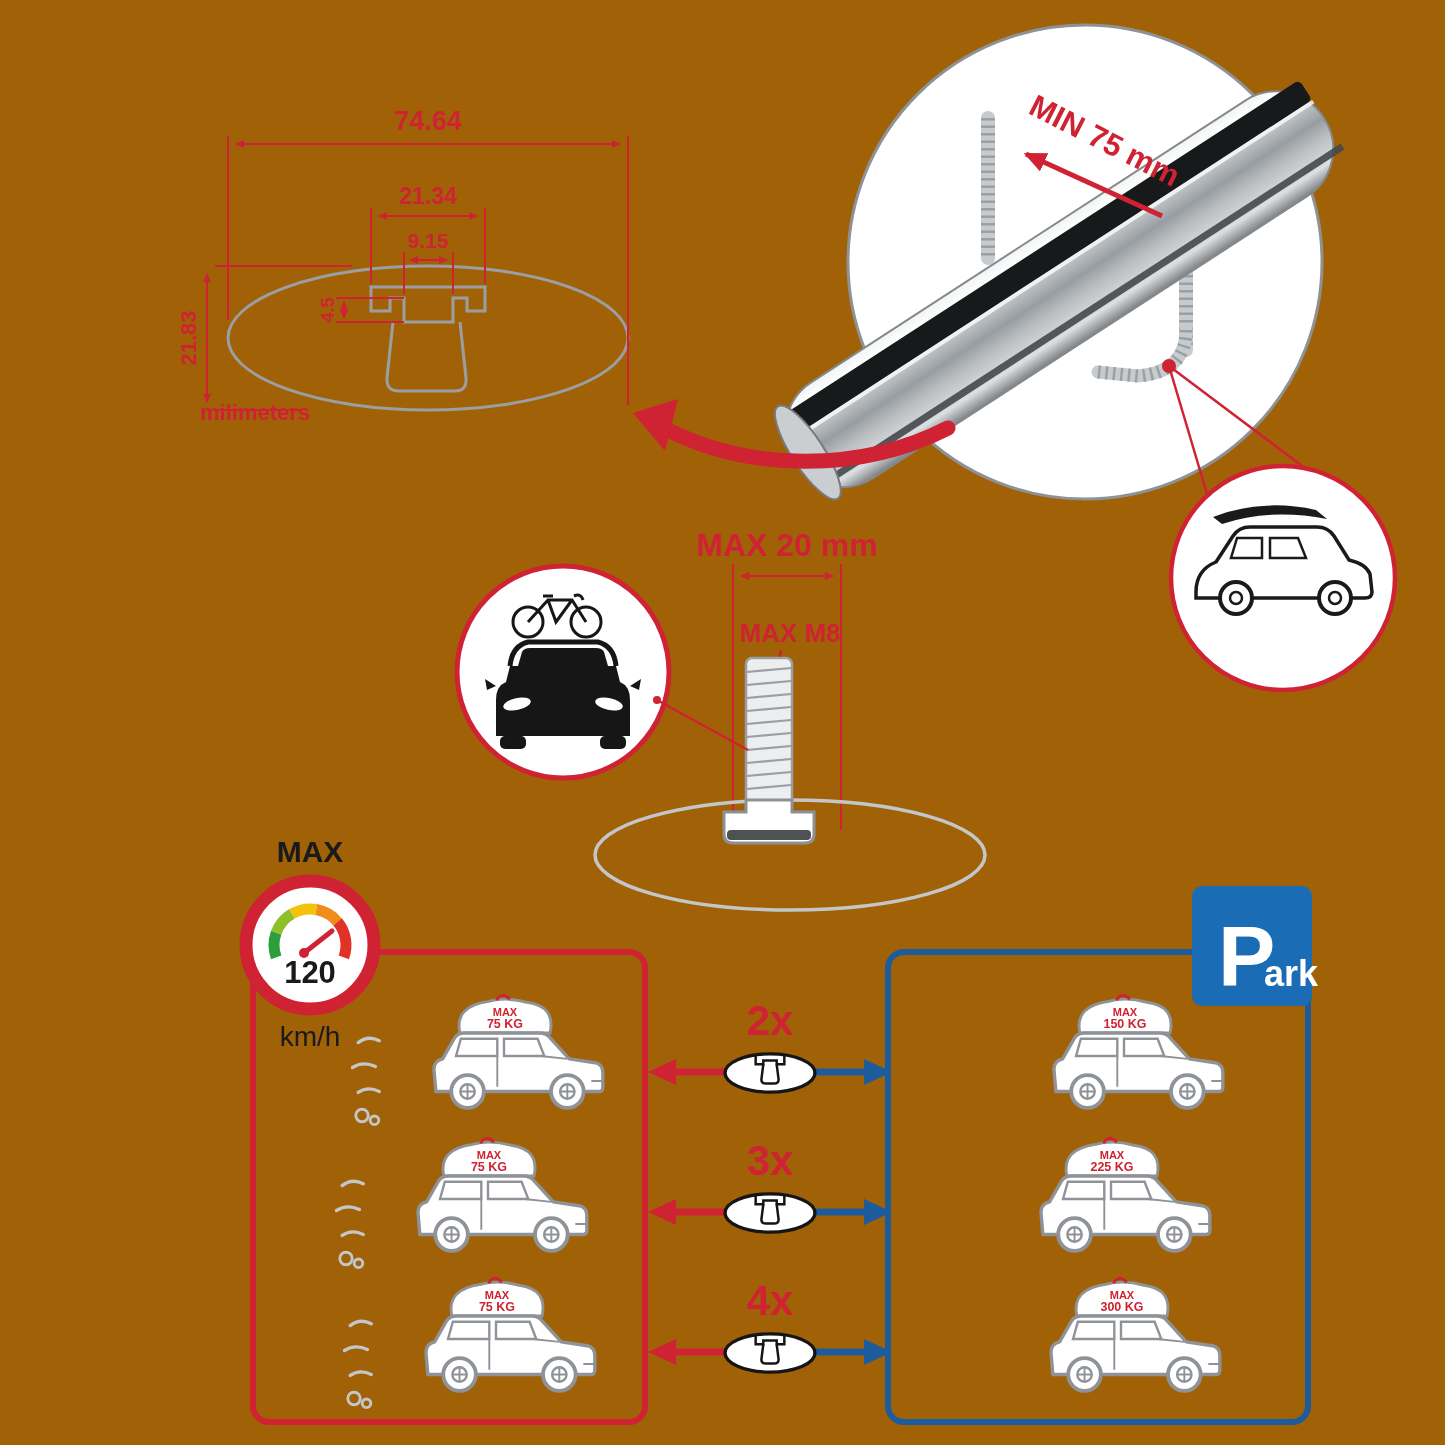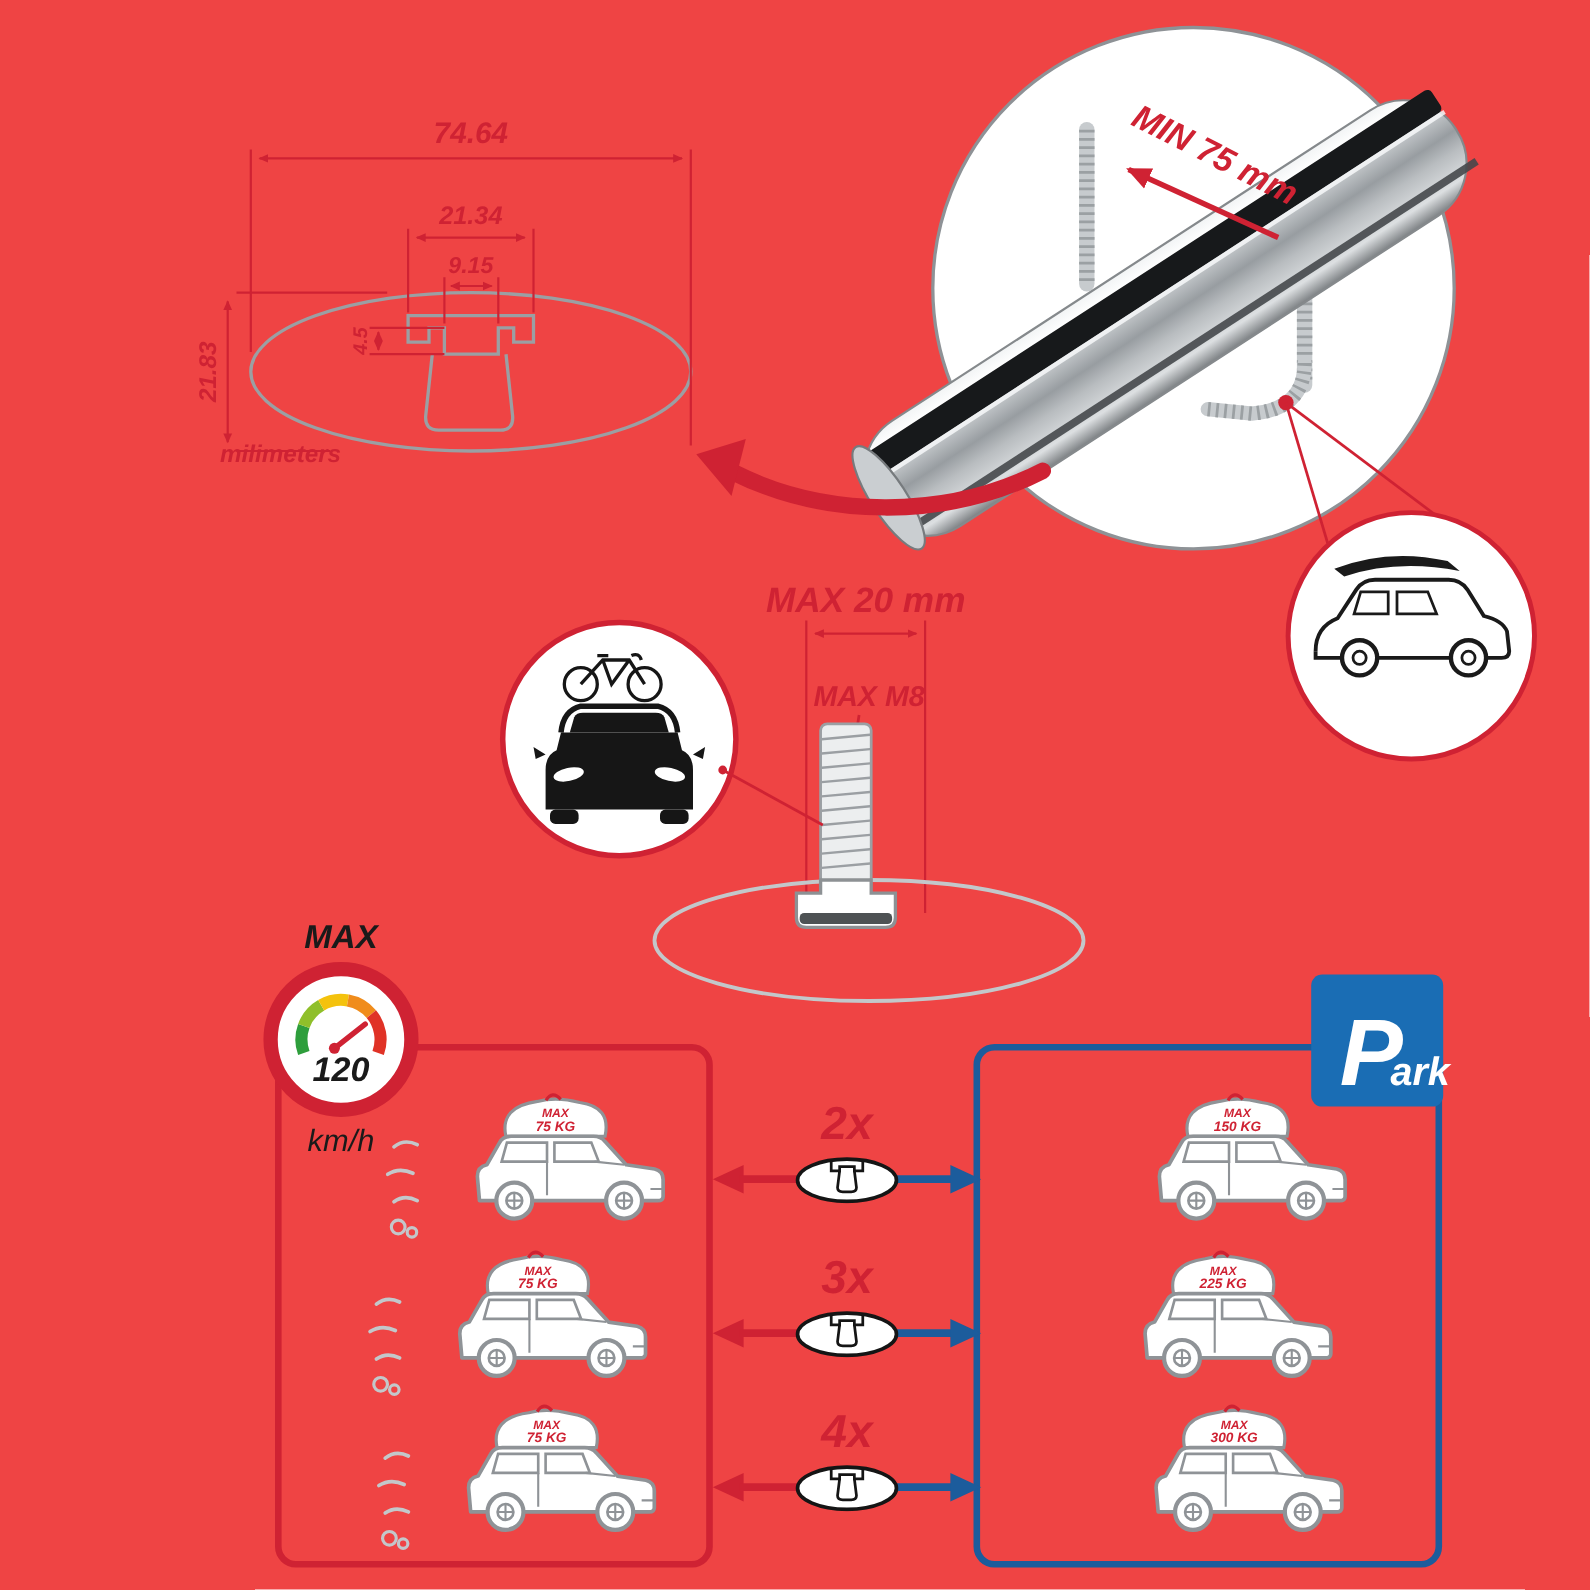--- a/index.html
+++ b/index.html
@@ -1,17 +1,17 @@
 <!DOCTYPE html>
 <html><head>
 <meta charset="utf-8">
 <style>
   html,body{margin:0;padding:0;background:#ffffff;}
-  #page{position:relative;width:1445px;height:1445px;background:#ef4444;
-        font-family:"Liberation Sans",sans-serif;overflow:hidden;font-style:italic;}
+  #page{position:relative;width:1445px;height:1445px;background:#a16207;
+        font-family:"Liberation Sans",sans-serif;overflow:hidden;}
   svg text{font-family:"Liberation Sans",sans-serif;}
   .red-label{fill:#cf2233;font-weight:bold;}
   .dim{stroke:#cf2233;stroke-width:2;fill:none;}
   .gray{stroke:#9b9fa3;stroke-width:3;fill:none;}
 </style>
 </head>
 <body>
 
 <div id="page">
 <svg width="1445" height="1445" viewBox="0 0 1445 1445">

